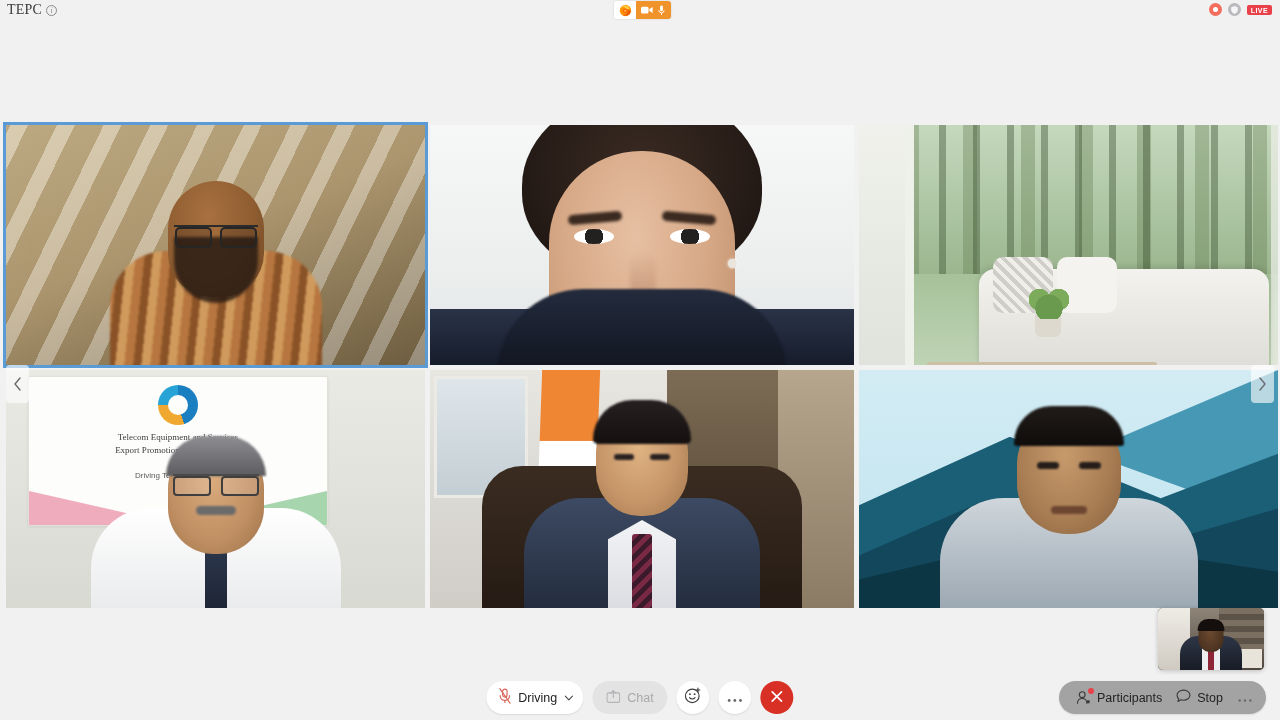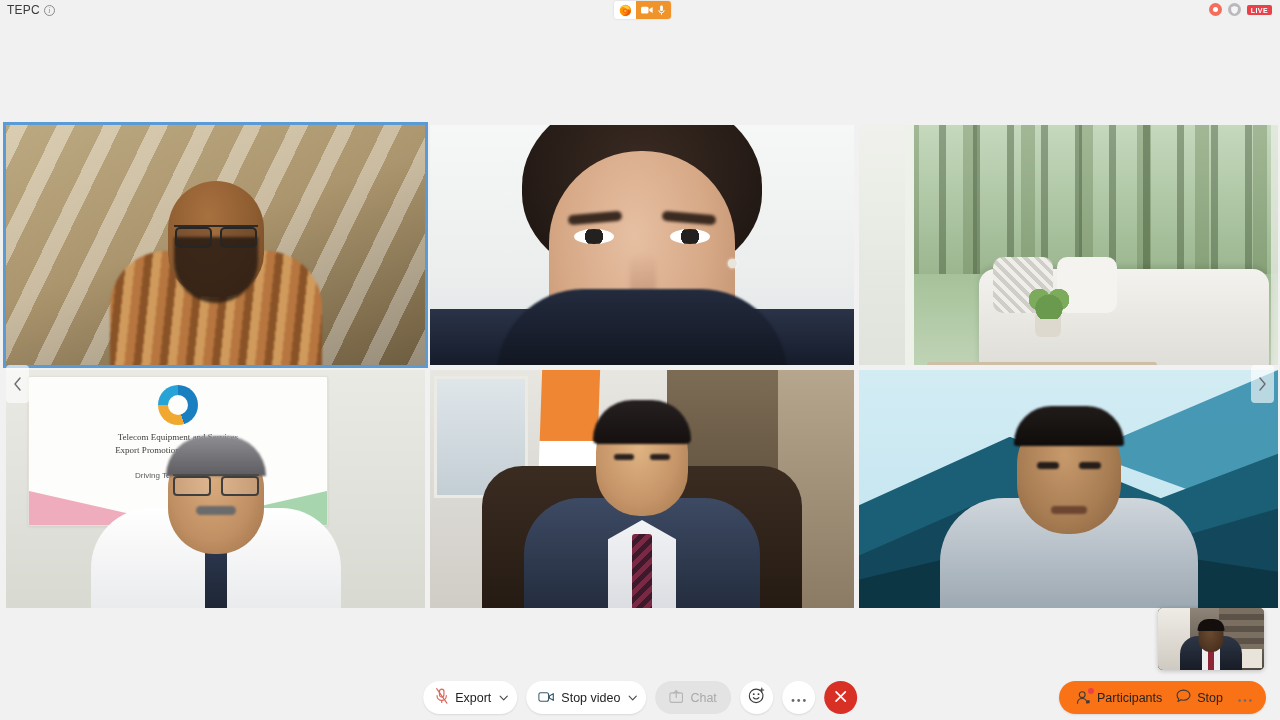--- a/index.html
+++ b/index.html
@@ -17,21 +17,21 @@
     width: 1280px; height: 20px;
     background: #f1f1f1;
     display: flex; align-items: center;
     z-index: 40;
   }
   .topbar-left {
     display: flex; align-items: center; gap: 4px;
     margin-left: 7px;
   }
   .topbar-title {
-    font-size: 12px; color: #3a3a3c; letter-spacing: .2px;
+    font-size: 14px; color: #3a3a3c; letter-spacing: .2px; font-family: Liberation Serif, serif;
   }
   .info-icon {
     width: 11px; height: 11px; border-radius: 50%;
     border: 1px solid #8a8a8e; color: #8a8a8e;
     font-size: 8px; line-height: 9px; text-align: center;
     font-family: "Liberation Serif", serif; font-style: italic;
   }
 
   
   .share-indicator {
@@ -374,21 +374,21 @@
     box-shadow: 0 1px 2px rgba(0,0,0,.10); cursor: pointer;
   }
   .leave-btn {
     width: 33px; height: 33px; border-radius: 50%; background: #d93025;
     display: flex; align-items: center; justify-content: center;
     cursor: pointer;
   }
 
   .tb-right {
     position: absolute; right: 14px; top: 6px;
-    height: 33px; border-radius: 17px; background: #f97316;
+    height: 33px; border-radius: 17px; background: #a3a3a3;
     display: flex; align-items: center; padding: 0 6px 0 10px;
     box-shadow: 0 1px 2px rgba(0,0,0,.10);
   }
   .tb-item {
     display: flex; align-items: center; gap: 6px;
     padding: 0 7px; height: 30px; cursor: pointer;
   }
   .tb-item .tlabel { font-size: 12.5px; color: #232325; }
   .pico { position: relative; display: flex; }
   .badge-dot {
@@ -590,42 +590,28 @@
 
     <div class="pill">
       <span>
         <svg width="13" height="16" viewBox="0 0 14 17">
           <rect x="4.6" y="1" width="4.8" height="8.6" rx="2.4" fill="none" stroke="#d96a5e" stroke-width="1.3"></rect>
           <path d="M2 8.2a5 5 0 0 0 10 0" stroke="#d96a5e" stroke-width="1.3" fill="none" stroke-linecap="round"></path>
           <rect x="6.4" y="13" width="1.3" height="3" fill="#d96a5e"></rect>
           <path d="M1.6 0.6 L12.6 16.2" stroke="#d96a5e" stroke-width="1.3" stroke-linecap="round"></path>
         </svg>
       </span>
-      <span class="plabel">Export</span>
+      <span class="plabel">Driving</span>
       <span class="caret">
         <svg width="9" height="6" viewBox="0 0 10 6">
             <path d="M1 1 L5 5 L9 1" stroke="#4a4a4d" stroke-width="1.3" fill="none" stroke-linecap="round" stroke-linejoin="round"></path>
           </svg>
       </span>
     </div>
 
-    <div class="pill">
-      <span>
-        <svg width="16" height="12" viewBox="0 0 18 12">
-          <rect x="0.7" y="1.2" width="11" height="9.6" rx="2.2" fill="none" stroke="#3b5a6b" stroke-width="1.3"></rect>
-          <path d="M12.6 5 L17 2.2 L17 9.8 L12.6 7 Z" fill="none" stroke="#3b5a6b" stroke-width="1.3" stroke-linejoin="round"></path>
-        </svg>
-      </span>
-      <span class="plabel">Stop video</span>
-      <span class="caret">
-        <svg width="9" height="6" viewBox="0 0 10 6">
-            <path d="M1 1 L5 5 L9 1" stroke="#4a4a4d" stroke-width="1.3" fill="none" stroke-linecap="round" stroke-linejoin="round"></path>
-          </svg>
-      </span>
-    </div>
 
     <div class="pill disabled">
       <span>
         <svg width="14" height="13" viewBox="0 0 15 14">
           <rect x="0.7" y="3" width="13.6" height="10.3" rx="1.8" fill="none" stroke="#b5b5b9" stroke-width="1.3"></rect>
           <path d="M7.5 0.8 L7.5 8" stroke="#b5b5b9" stroke-width="1.3" stroke-linecap="round"></path>
           <path d="M4.8 3.4 L7.5 0.8 L10.2 3.4" stroke="#b5b5b9" stroke-width="1.3" fill="none" stroke-linecap="round" stroke-linejoin="round"></path>
         </svg>
       </span>
       <span class="plabel">Chat</span>

